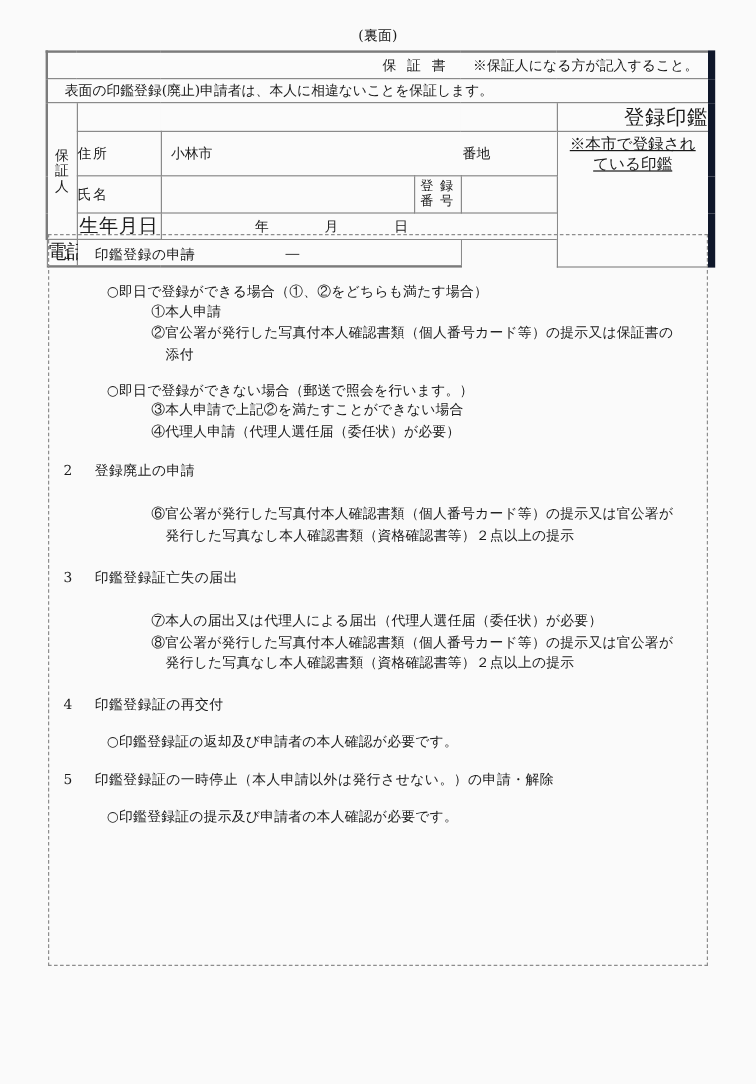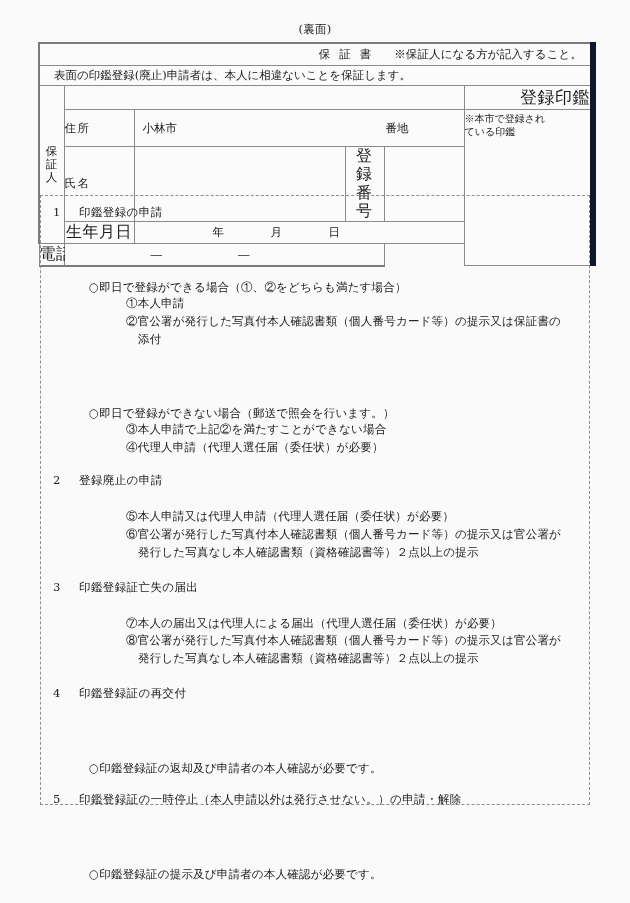--- a/index.html
+++ b/index.html
@@ -99,36 +99,38 @@
     position: absolute;
     left: 222px;
     top: 50%;
     transform: translateY(-50%);
     margin-left: 29px;
   }
 
   .regno-cell {
     text-align: center;
     line-height: 1.15;
-    font-size: 16px;
+    font-size: 11px;
     letter-spacing: 1px;
   }
   .regno-cell span { display: block; }
 
   .seal-head {
     text-align: right;
     font-size: 17px;
     height: 17px;
     letter-spacing: 0.5px;
   }
   .seal-body {
-    font-size: 10px;
+    text-align: center;
+    font-size: 13px;
     line-height: 1.28;
     vertical-align: top !important;
     padding-top: 3px !important;
+    text-decoration: underline;
   }
   .seal-body span { display: block; }
 
   .dob-cell, .tel-cell {
     position: relative;
     height: 15px;
   }
   .dob-inner {
     position: absolute;
     left: 78px;
@@ -173,21 +175,20 @@
   }
   .sec-title {
     display: inline-block;
     margin-left: 26px;
     letter-spacing: 0.4px;
   }
   .bullet-line {
     padding-left: 48px;
     letter-spacing: 0.2px;
     white-space: nowrap;
-    margin-top: 44px;
   }
   .item-line {
     padding-left: 85px;
     text-indent: 0;
     letter-spacing: 0.2px;
   }
   .item-line .cont {
     display: block;
     padding-left: 12px;
   }
@@ -309,23 +310,20 @@
 
     <div class="sp-16"></div>
 
     <div class="note-section">
       <div class="sec-head">
         <span class="sec-num">2</span>
         <span class="sec-title">登録廃止の申請</span>
       </div>
       <div class="sp-18"></div>
       <div class="item-line lh">
-        <span>⑤本人申請又は代理人申請（代理人選任届（委任状）が必要）</span>
-      </div>
-      <div class="item-line lh">
         <span>⑥官公署が発行した写真付本人確認書類（個人番号カード等）の提示又は官公署が</span>
         <span class="cont">発行した写真なし本人確認書類（資格確認書等）２点以上の提示</span>
       </div>
     </div>
 
     <div class="sp-18"></div>
 
     <div class="note-section">
       <div class="sec-head">
         <span class="sec-num">3</span>

